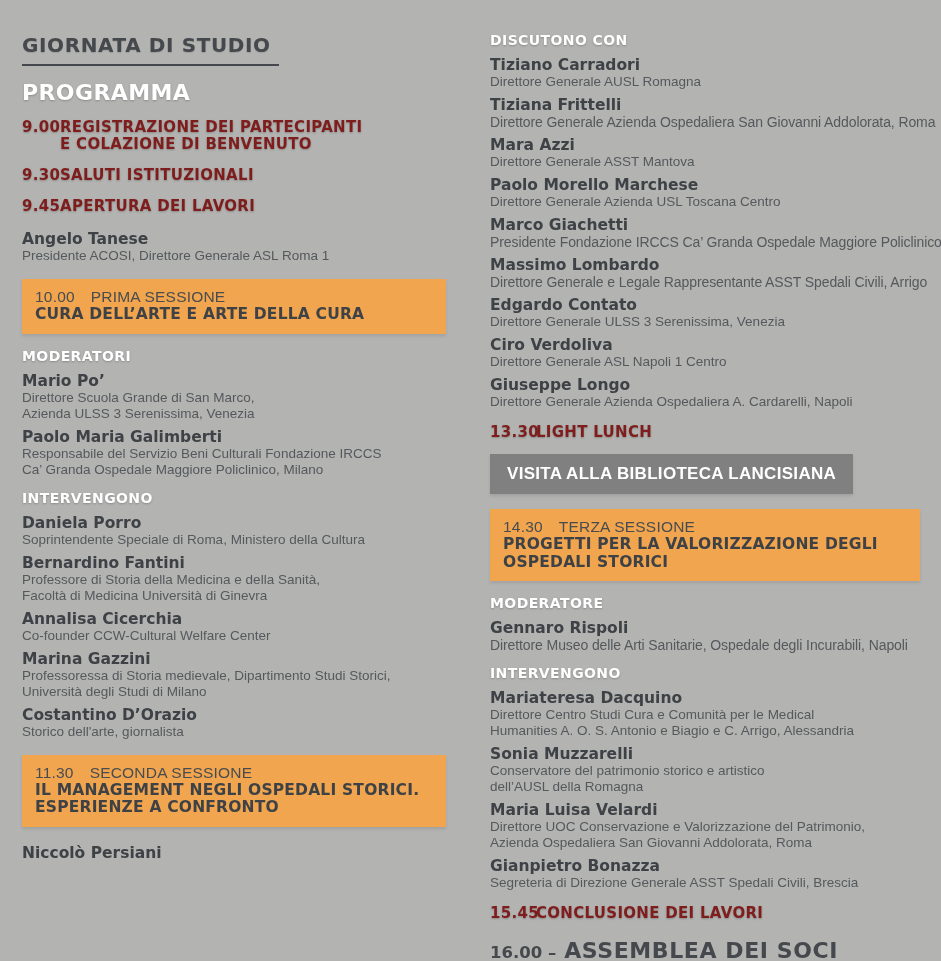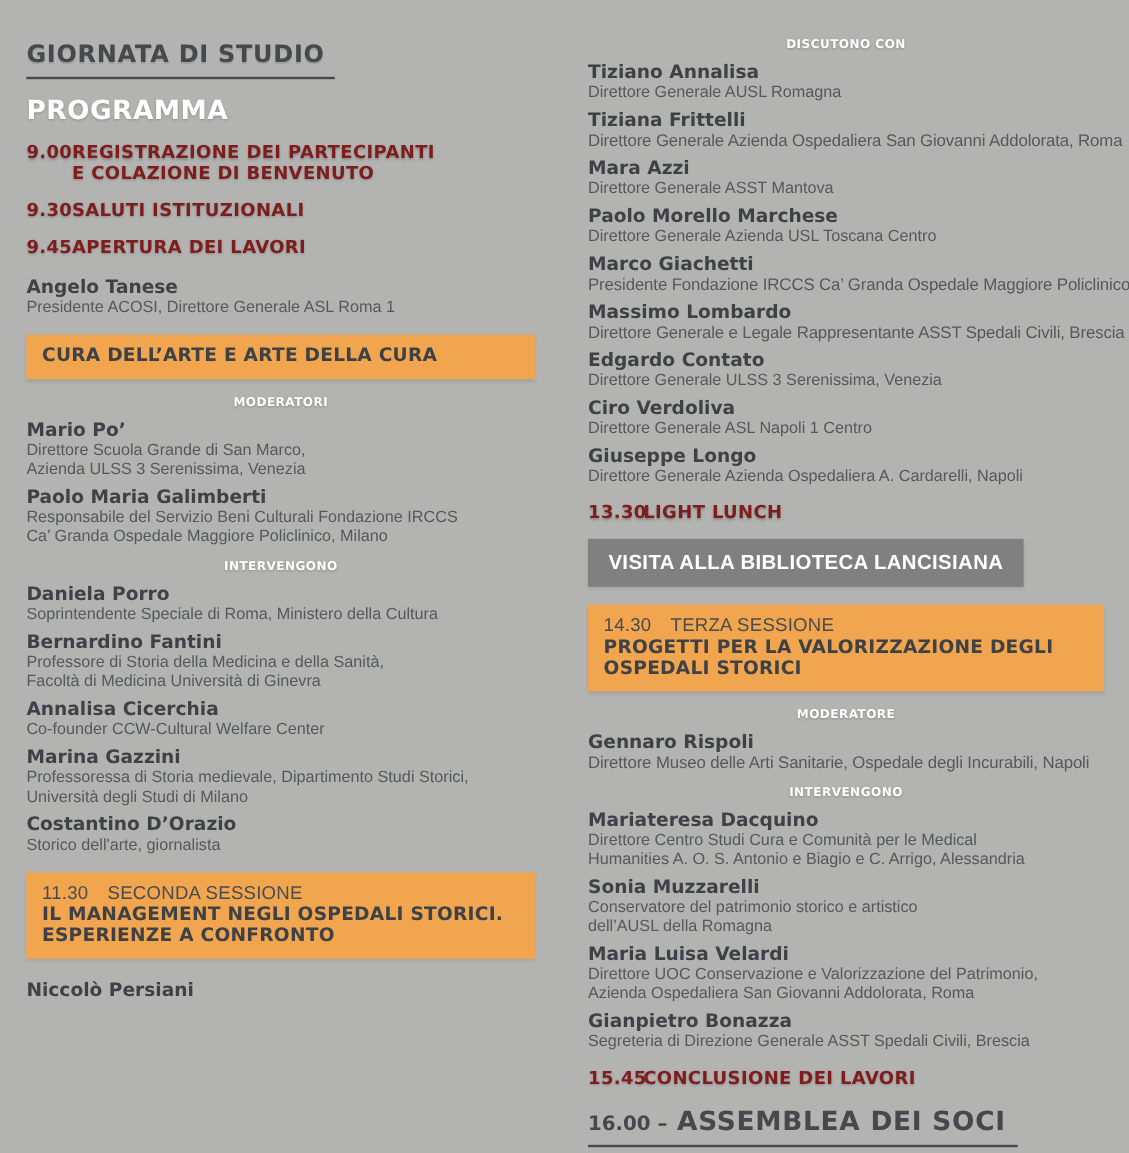--- a/index.html
+++ b/index.html
@@ -36,25 +36,24 @@
     letter-spacing:.4px;
     color:#ffffff;
     text-shadow:0 1px 2px rgba(60,64,68,.35);
   }
 
   
   .white-label{
     margin:12px 0 8px;
     font-family:"DejaVu Sans",sans-serif;
     font-weight:700;
-    font-size:10px;
+    font-size:14px;
     letter-spacing:.4px;
     color:#ffffff;
     text-shadow:0 1px 2px rgba(60,64,68,.35);
-    text-align:center;
   }
   .col-right > .white-label:first-child{margin-top:32px;}
 
   
   .sched{
     display:flex;
     align-items:flex-start;
     margin-top:14px;
     color:#7f1d1d;
     font-family:"DejaVu Sans",sans-serif;
@@ -182,20 +181,24 @@
 </div>
 
     <div>
   <div class="person">
     <div class="pname">Angelo Tanese</div>
     <div class="prole">Presidente ACOSI, Direttore Generale ASL Roma 1</div>
   </div>
 </div>
 
     <div class="session-box">
+      <div class="session-head">
+        <span class="s-time">10.00</span>
+        <span class="s-label">PRIMA SESSIONE</span>
+      </div>
       <div class="session-title">CURA DELL’ARTE E ARTE DELLA CURA</div>
     </div>
 
     <div class="white-label">MODERATORI</div>
     <div>
   <div class="person">
     <div class="pname">Mario Po’</div>
     <div class="prole">Direttore Scuola Grande di San Marco,
 Azienda ULSS 3 Serenissima, Venezia</div>
   </div>
@@ -253,21 +256,21 @@
     <div class="pname">Niccolò Persiani</div>
 
   </div>
 </div>
   </div>
 
   <div class="col col-right">
     <div class="white-label">DISCUTONO CON</div>
     <div>
   <div class="person">
-    <div class="pname">Tiziano Annalisa</div>
+    <div class="pname">Tiziano Carradori</div>
     <div class="prole">Direttore Generale AUSL Romagna</div>
   </div>
 
   <div class="person">
     <div class="pname">Tiziana Frittelli</div>
     <div class="prole fit">Direttore Generale Azienda Ospedaliera San Giovanni Addolorata, Roma</div>
   </div>
 
   <div class="person">
     <div class="pname">Mara Azzi</div>
@@ -279,21 +282,21 @@
     <div class="prole">Direttore Generale Azienda USL Toscana Centro</div>
   </div>
 
   <div class="person">
     <div class="pname">Marco Giachetti</div>
     <div class="prole fit">Presidente Fondazione IRCCS Ca’ Granda Ospedale Maggiore Policlinico</div>
   </div>
 
   <div class="person">
     <div class="pname">Massimo Lombardo</div>
-    <div class="prole fit">Direttore Generale e Legale Rappresentante ASST Spedali Civili, Brescia</div>
+    <div class="prole fit">Direttore Generale e Legale Rappresentante ASST Spedali Civili, Arrigo</div>
   </div>
 
   <div class="person">
     <div class="pname">Edgardo Contato</div>
     <div class="prole">Direttore Generale ULSS 3 Serenissima, Venezia</div>
   </div>
 
   <div class="person">
     <div class="pname">Ciro Verdoliva</div>
     <div class="prole">Direttore Generale ASL Napoli 1 Centro</div>

